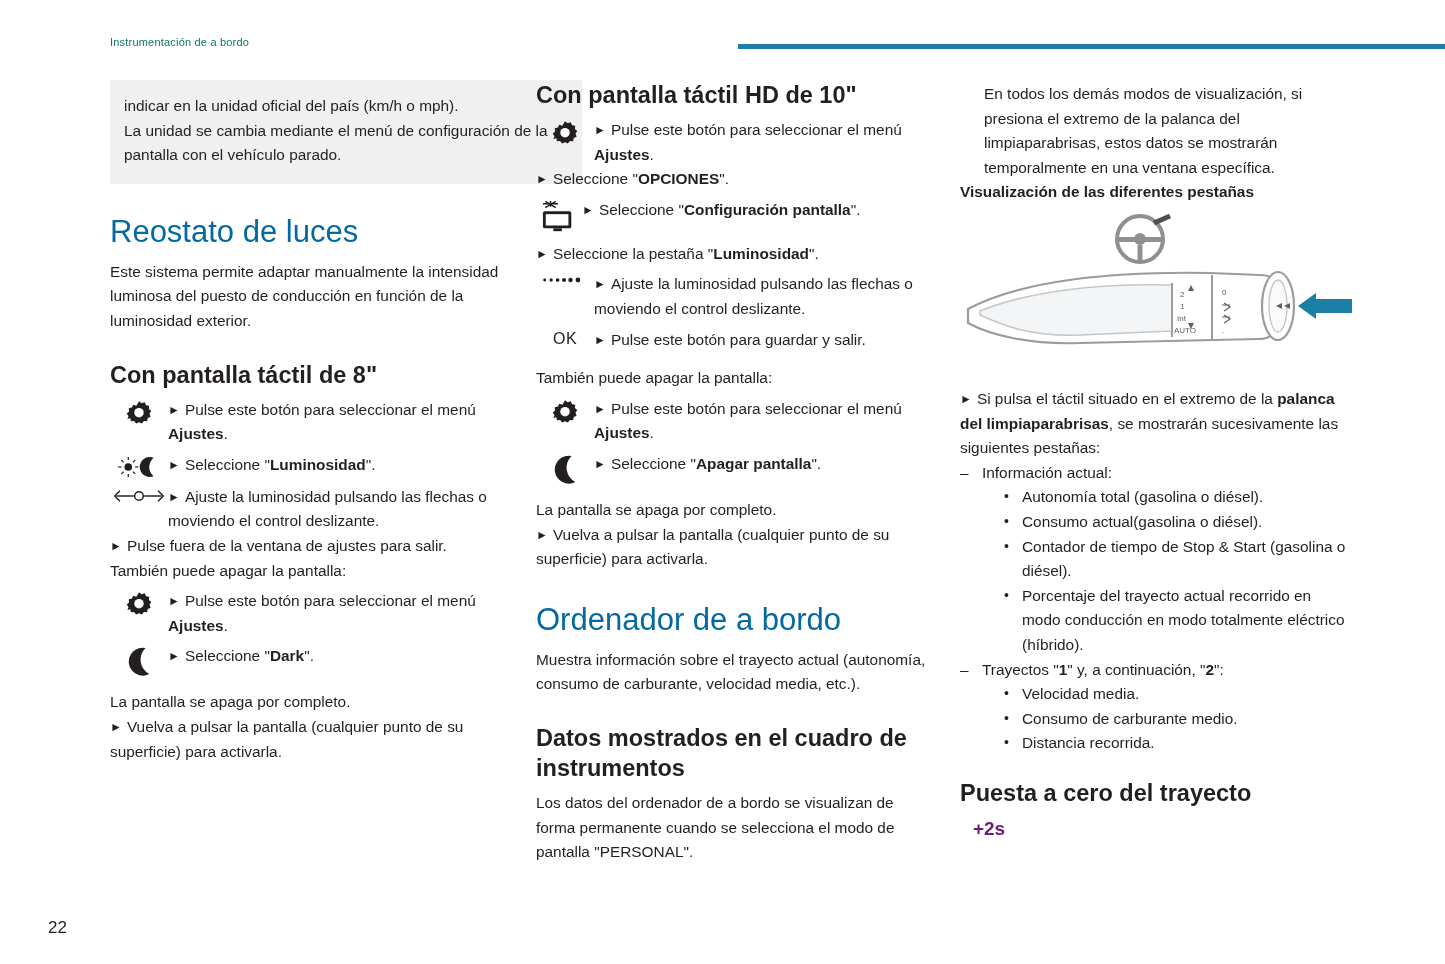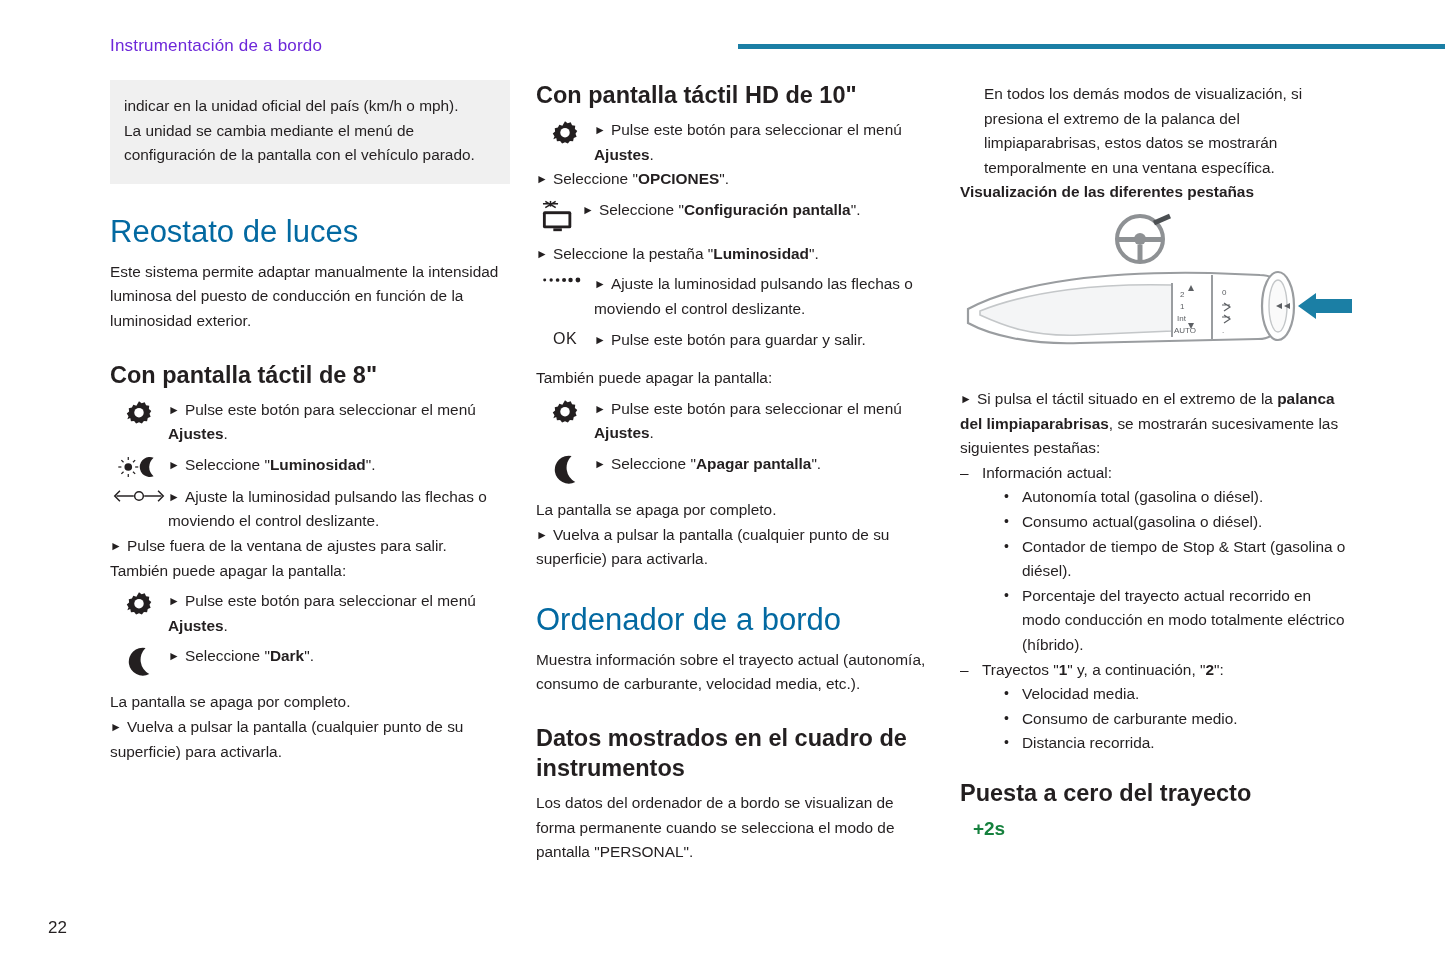--- a/index.html
+++ b/index.html
@@ -25,22 +25,22 @@
     position: absolute;
     top: 36px;
     left: 110px;
     right: 0;
     height: 24px;
   }
   .header-title {
     position: absolute;
     left: 0;
     top: 0;
-    font-size: 17px;
-    color: #6d28d9;
+    font-size: 11px;
+    color: #0f766e;
     letter-spacing: .2px;
     white-space: nowrap;
   }
   .header-rule {
     position: absolute;
     left: 628px;
     top: 8px;
     width: 707px;
     height: 5px;
     background: #1b7fa5;
@@ -57,21 +57,21 @@
 
   p, li, div.tx {
     font-size: 15.4px;
     line-height: 24.6px;
   }
   .note {
     background: #f0f0f0;
     padding: 14px 14px 16px 14px;
     margin: 0 0 14px 0;
     box-sizing: border-box;
-    width: 400px;
+    width: 472px;
   }
   .note p { margin: 0; }
   h1.blue {
     font-weight: 400;
     font-size: 31px;
     color: #0369a1;
     margin: 30px 0 10px 0;
     line-height: 36px;
   }
   h2.bold {
@@ -167,21 +167,21 @@
   .ico-screen { width: 44px; height: 34px; }
   .ico-dots { width: 48px; height: 12px; }
   .ok-text {
     font-weight: normal;
     font-size: 16px;
     letter-spacing: .5px;
   }
   .ico-2s {
     font-weight: bold;
     font-size: 19px;
-    color: #15803d;
+    color: #701a75;
   }
   .fig-wiper {
     position: relative;
     width: 392px;
     height: 170px;
     margin: 6px 0 6px 0;
   }
   b { font-weight: bold; }
 </style>
 </head>

